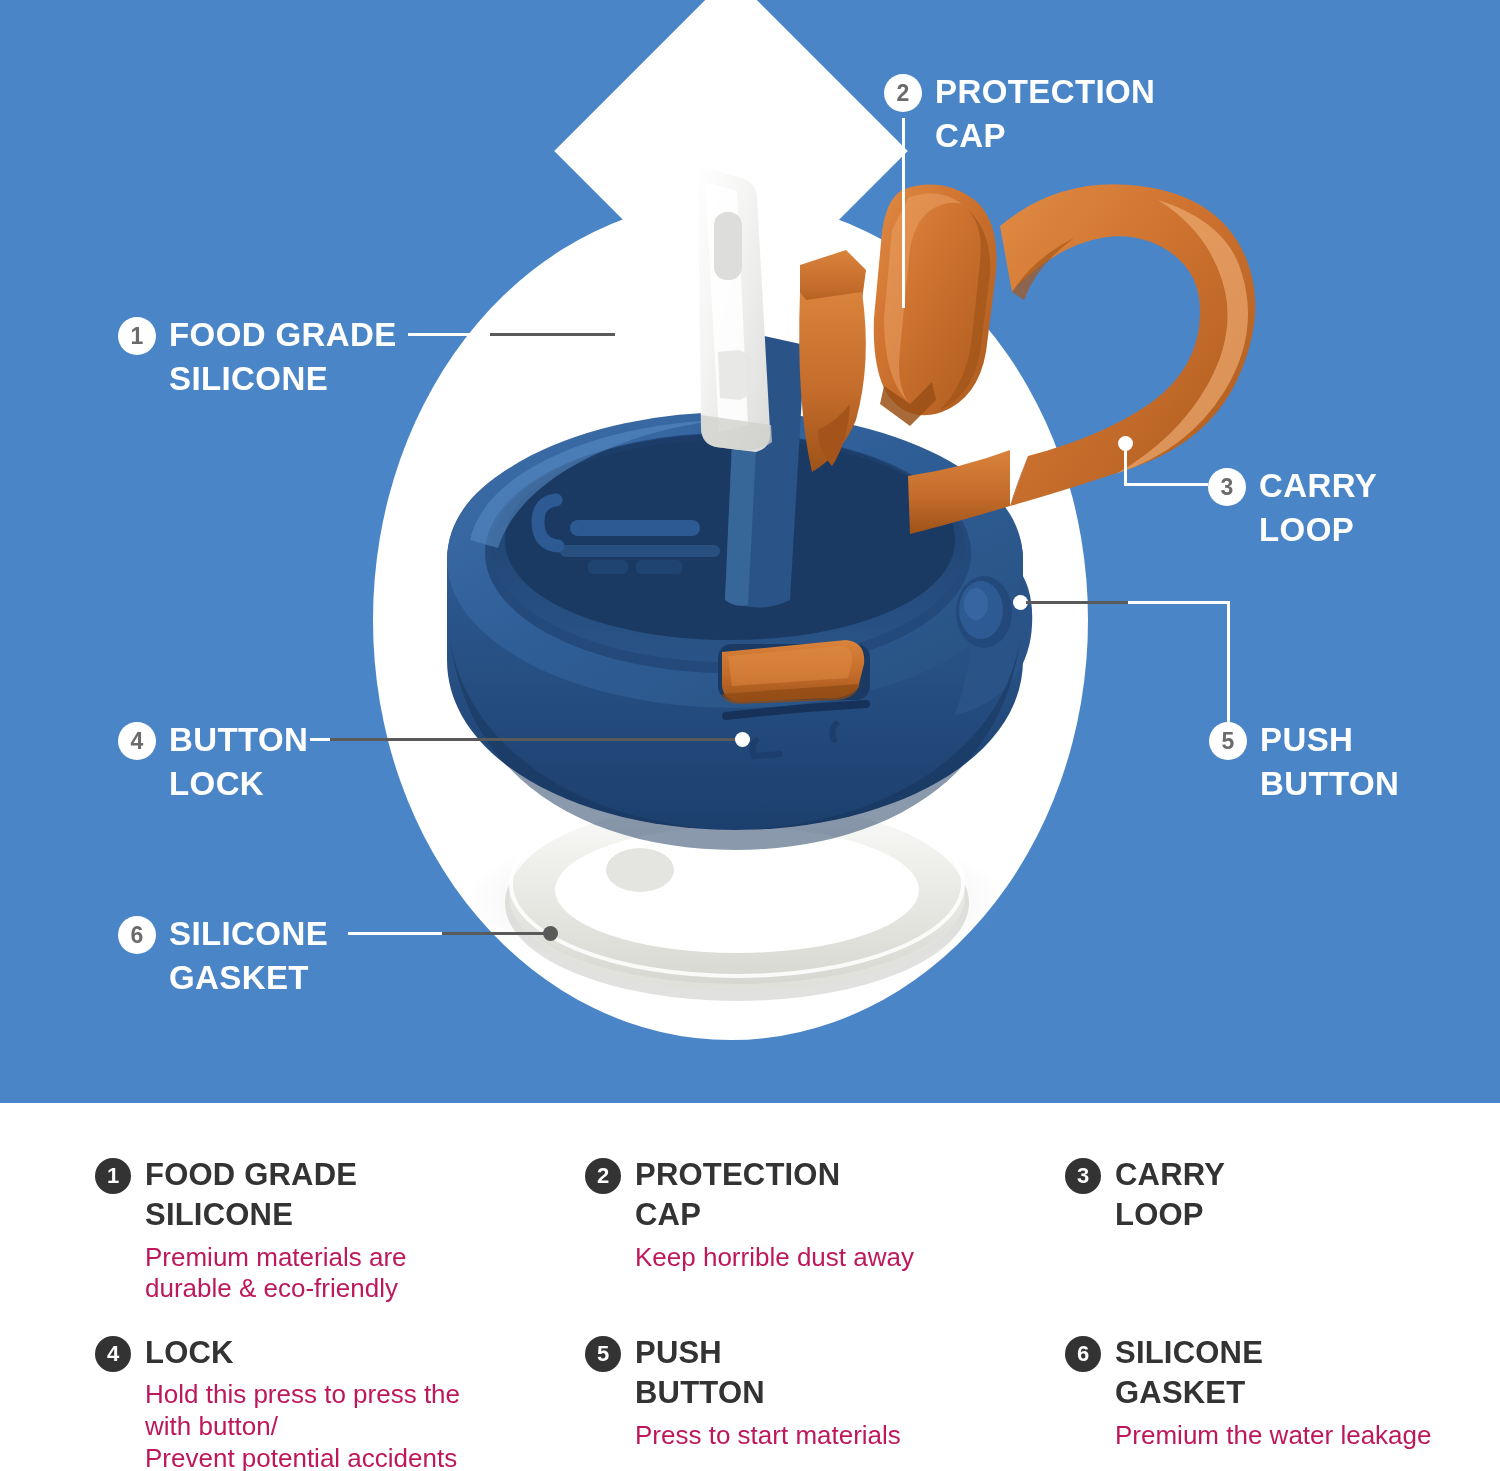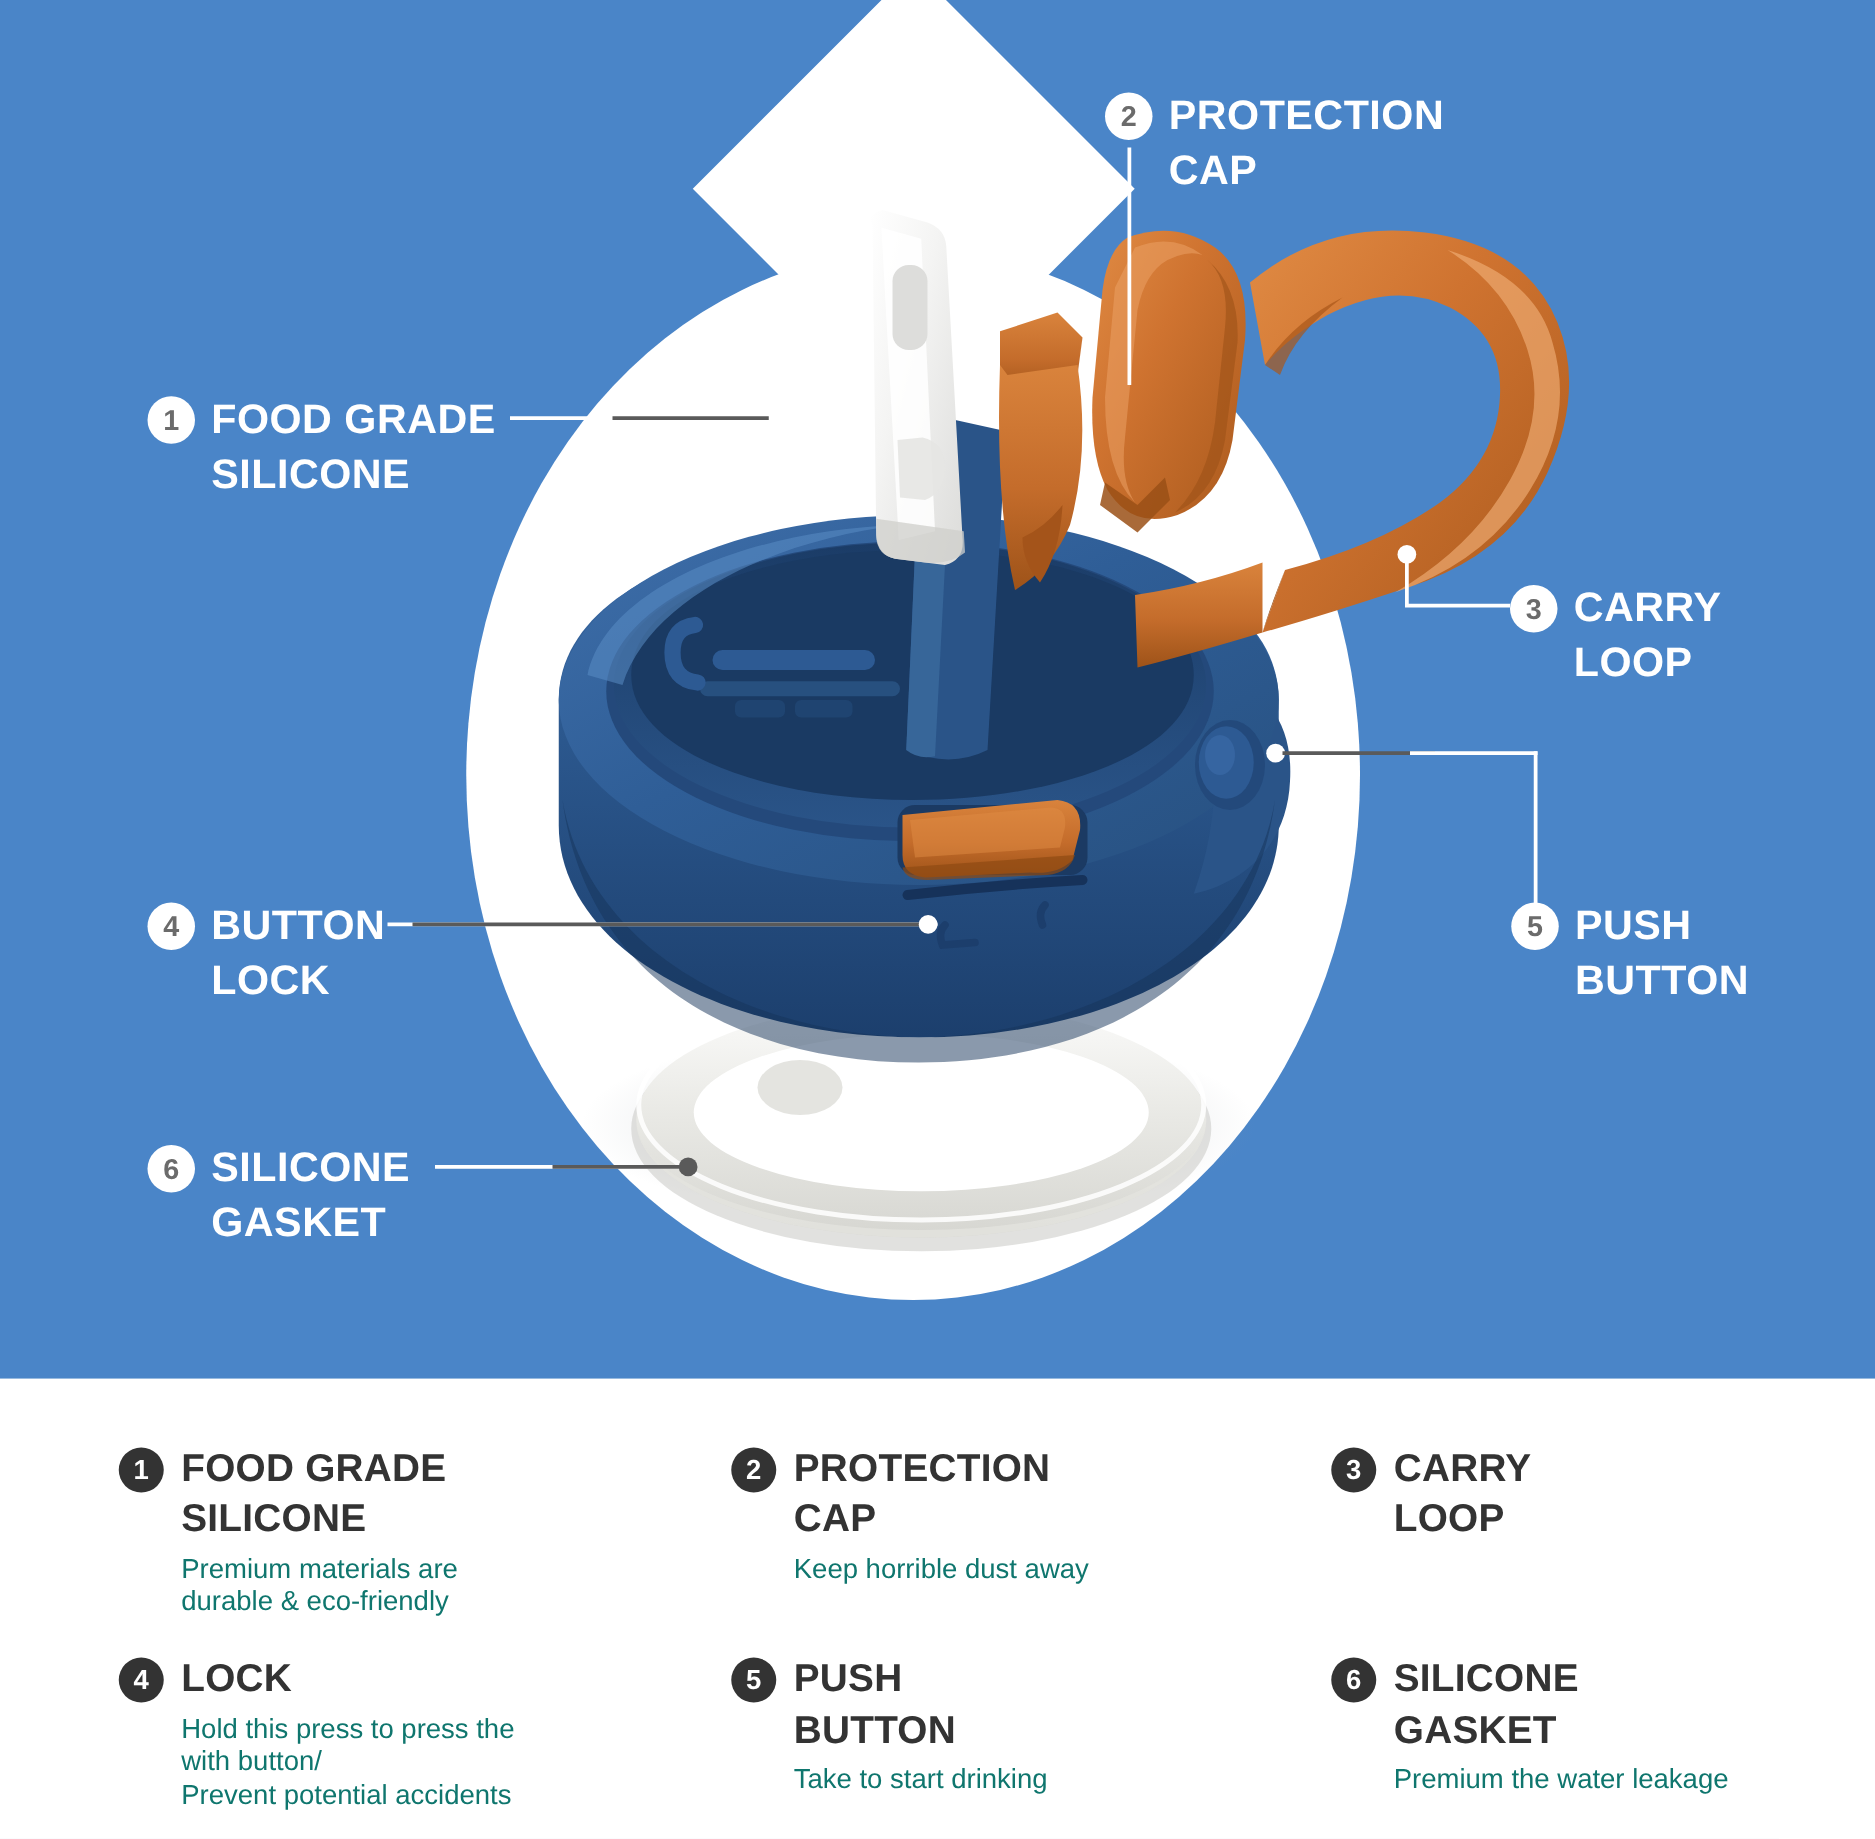--- a/index.html
+++ b/index.html
@@ -91,21 +91,21 @@
     line-height:1; margin-top:3px;
   }
   .lbody { display:block; }
   .ltitle {
     color:#333333; font-weight:bold;
     font-size:31px; line-height:1.3;
     letter-spacing:0.2px;
   }
   .ltitle span { display:block; }
   .ldesc {
-    color:#0f766e; font-size:22px; line-height:1.22;
+    color:#be185d; font-size:26px; line-height:1.22;
     margin-top:6px;
   }
   .ldesc span { display:block; }
 </style>
 </head>
 <body>
 
 <div id="page">
 
   <div id="hero">
@@ -424,21 +424,21 @@
       </div>
 
       <div class="litem">
         <div class="lbadge">5</div>
         <div class="lbody">
           <div class="ltitle">
             <span>PUSH</span>
             <span>BUTTON</span>
           </div>
           <div class="ldesc">
-            <span>Take to start drinking</span>
+            <span>Press to start materials</span>
           </div>
         </div>
       </div>
 
       <div class="litem">
         <div class="lbadge">6</div>
         <div class="lbody">
           <div class="ltitle">
             <span>SILICONE</span>
             <span>GASKET</span>

